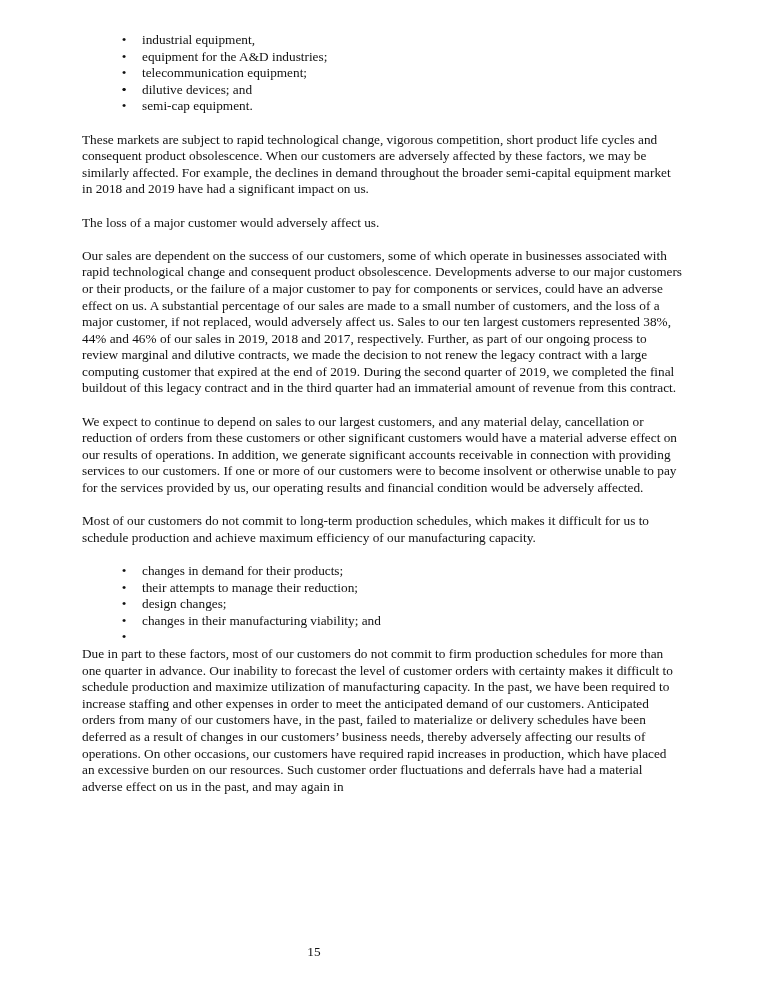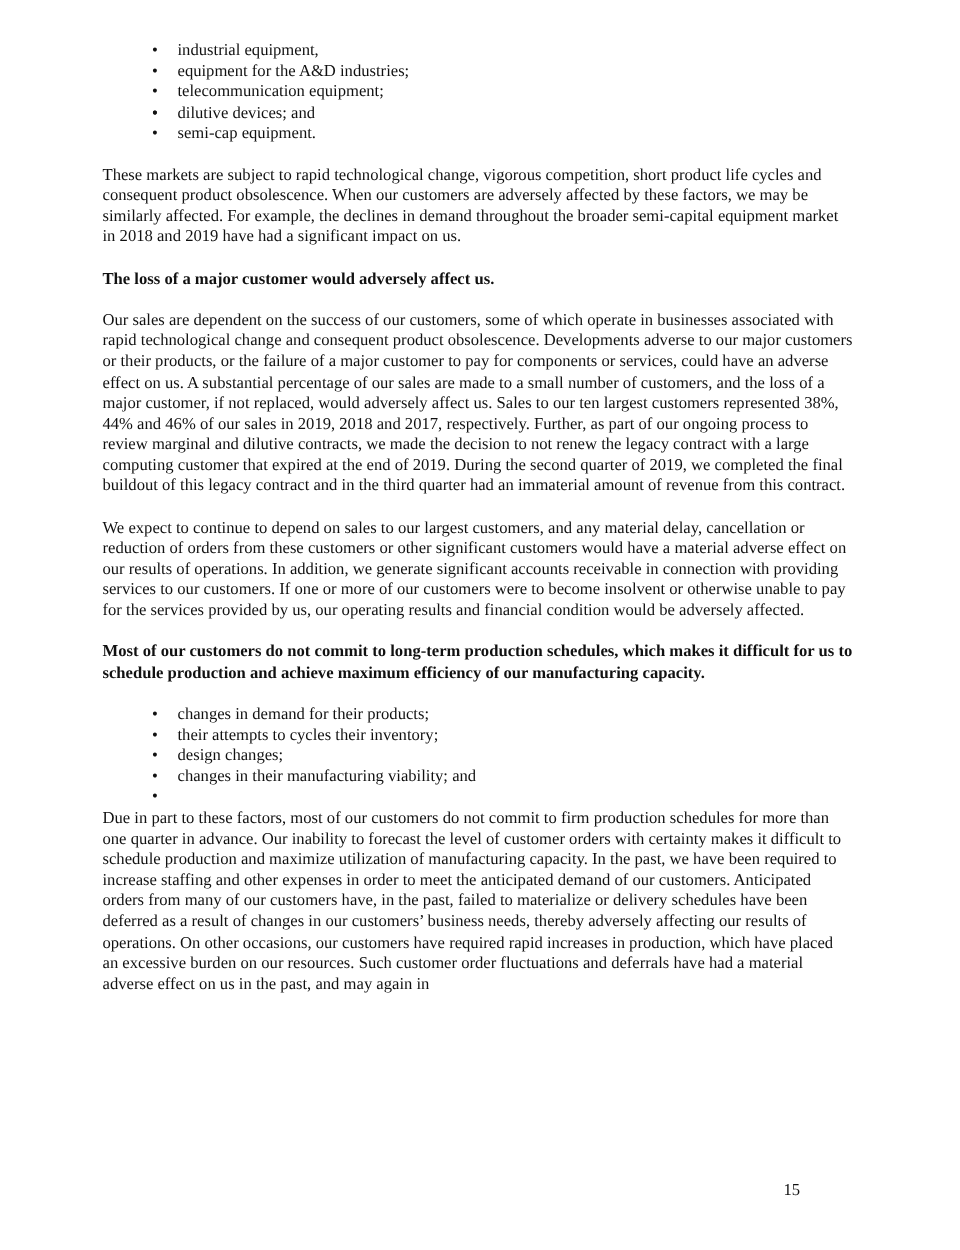--- a/index.html
+++ b/index.html
@@ -5,28 +5,28 @@
   html, body { margin: 0; padding: 0; background: #ffffff; }
   body {
     width: 768px; height: 1000px; overflow: hidden; position: relative;
     font-family: "Liberation Serif", "DejaVu Serif", serif;
     color: #111111;
     font-size: 13.3px;
     line-height: 16.6px;
   }
   .page { position: absolute; left: 82px; top: 32px; width: 600px; }
   p { margin: 0 0 16.6px 0; }
-  .heading { font-weight: bold; }
+  .heading { font-weight: normal; }
   ul.bullets { list-style: none; margin: 0 0 16.6px 0; padding: 0; }
   ul.bullets li { position: relative; padding-left: 60px; }
   ul.bullets li .bullet {
     position: absolute; left: 36px; top: 0; width: 12px; text-align: center;
   }
   .page-number {
-    position: absolute; top: 944px; left: 0; width: 628px; text-align: right; padding-left: 12px;
+    position: absolute; top: 944px; left: 0; width: 628px; text-align: center;
   }
 </style>
 </head>
 <body>
 
 <div class="page">
 
   <ul class="bullets">
     <li><span class="bullet">•</span><span>industrial equipment,</span></li>
     <li><span class="bullet">•</span><span>equipment for the A&amp;D industries;</span></li>
@@ -42,21 +42,21 @@
 
   <p>Our sales are dependent on the success of our customers, some of which operate in businesses associated with rapid technological change and consequent product obsolescence. Developments adverse to our major customers or their products, or the failure of a major customer to pay for components or services, could have an adverse effect on us. A substantial percentage of our sales are made to a small number of customers, and the loss of a major customer, if not replaced, would adversely affect us. Sales to our ten largest customers represented 38%, 44% and 46% of our sales in 2019, 2018 and 2017, respectively. Further, as part of our ongoing process to review marginal and dilutive contracts, we made the decision to not renew the legacy contract with a large computing customer that expired at the end of 2019. During the second quarter of 2019, we completed the final buildout of this legacy contract and in the third quarter had an immaterial amount of revenue from this contract.</p>
 
   <p>We expect to continue to depend on sales to our largest customers, and any material delay, cancellation or reduction of orders from these customers or other significant customers would have a material adverse effect on our results of operations. In addition, we generate significant accounts receivable in connection with providing services to our customers. If one or more of our customers were to become insolvent or otherwise unable to pay for the services provided by us, our operating results and financial condition would be adversely affected.</p>
 
   <p class="heading">Most of our customers do not commit to long-term production schedules, which makes it difficult for us to schedule production and achieve maximum efficiency of our manufacturing capacity.</p>
 
 
   <ul class="bullets">
     <li><span class="bullet">•</span><span>changes in demand for their products;</span></li>
-    <li><span class="bullet">•</span><span>their attempts to cycles their inventory;</span></li>
+    <li><span class="bullet">•</span><span>their attempts to manage their reduction;</span></li>
     <li><span class="bullet">•</span><span>design changes;</span></li>
     <li><span class="bullet">•</span><span>changes in their manufacturing viability; and</span></li>
     <li><span class="bullet">•</span></li>
   </ul>
 
   <p>Due in part to these factors, most of our customers do not commit to firm production schedules for more than one quarter in advance. Our inability to forecast the level of customer orders with certainty makes it difficult to schedule production and maximize utilization of manufacturing capacity. In the past, we have been required to increase staffing and other expenses in order to meet the anticipated demand of our customers. Anticipated orders from many of our customers have, in the past, failed to materialize or delivery schedules have been deferred as a result of changes in our customers’ business needs, thereby adversely affecting our results of operations. On other occasions, our customers have required rapid increases in production, which have placed an excessive burden on our resources. Such customer order fluctuations and deferrals have had a material adverse effect on us in the past, and may again in</p>
 </div>
 
 <div class="page-number">15</div>
 

